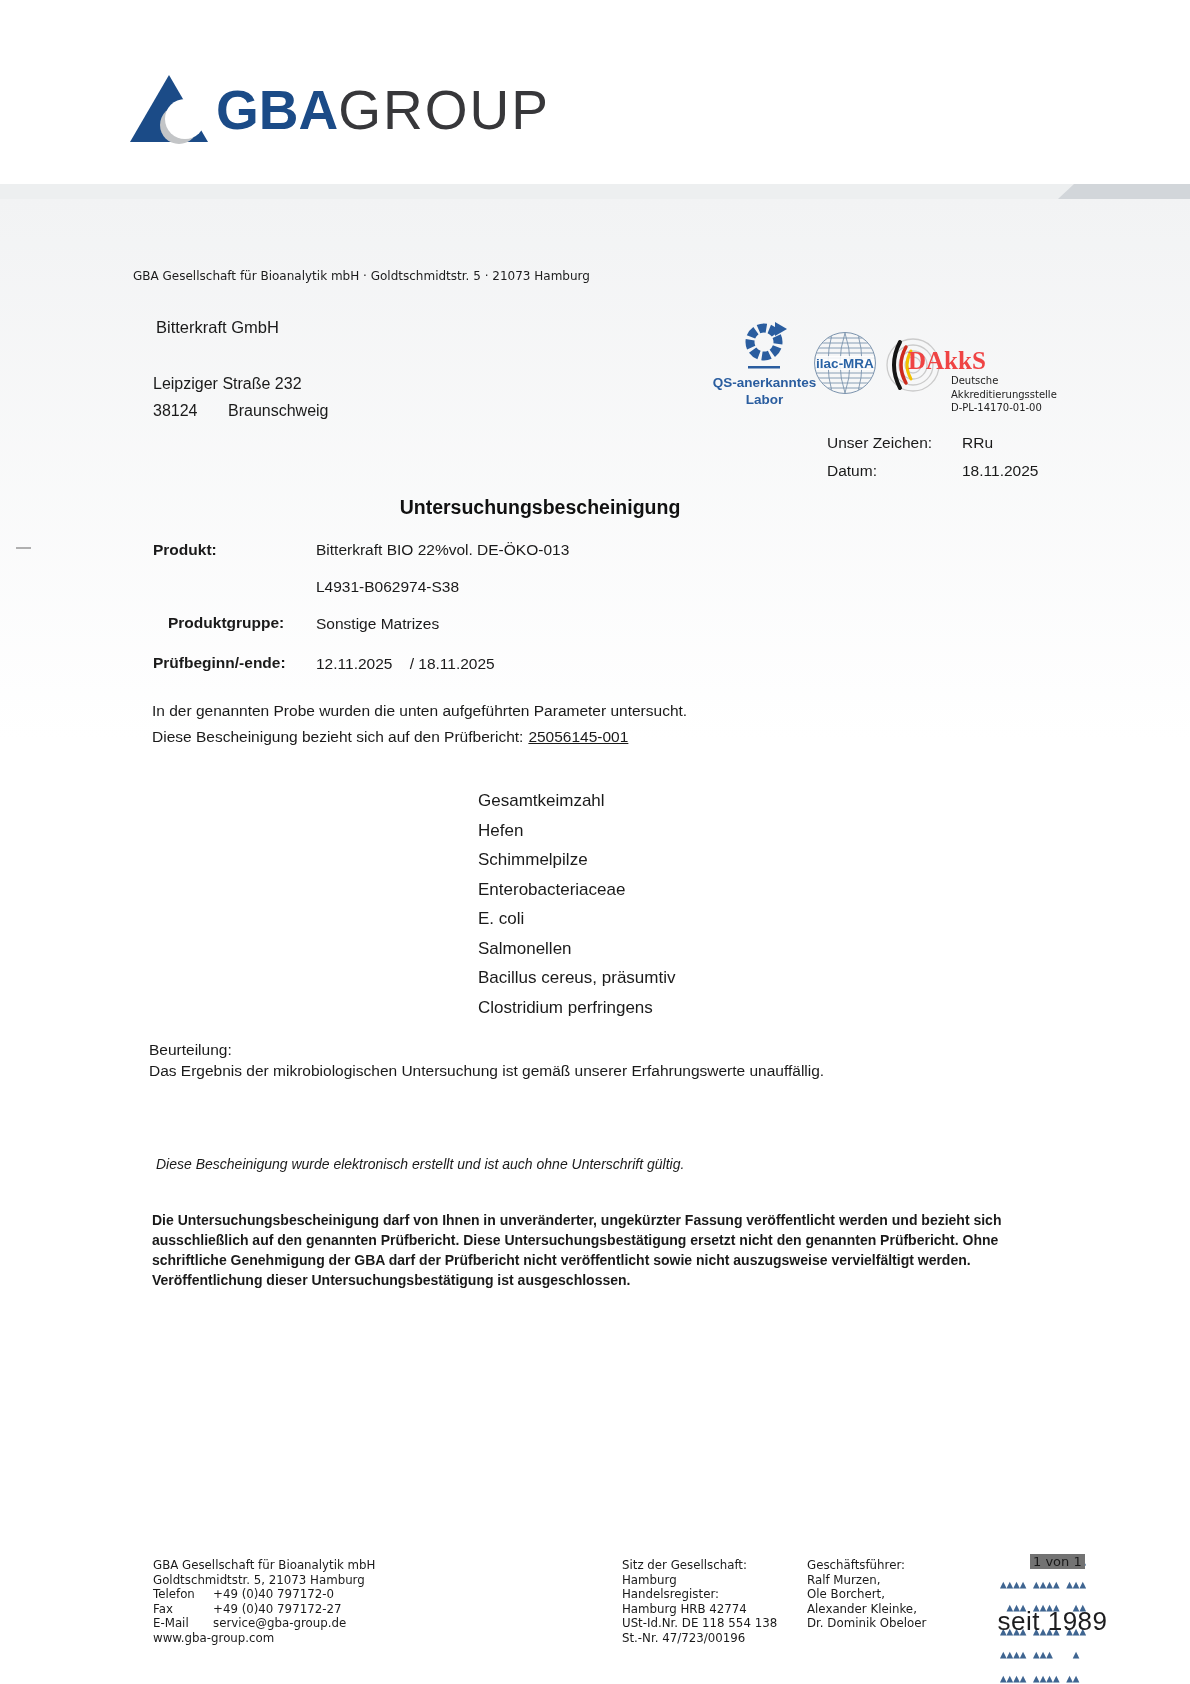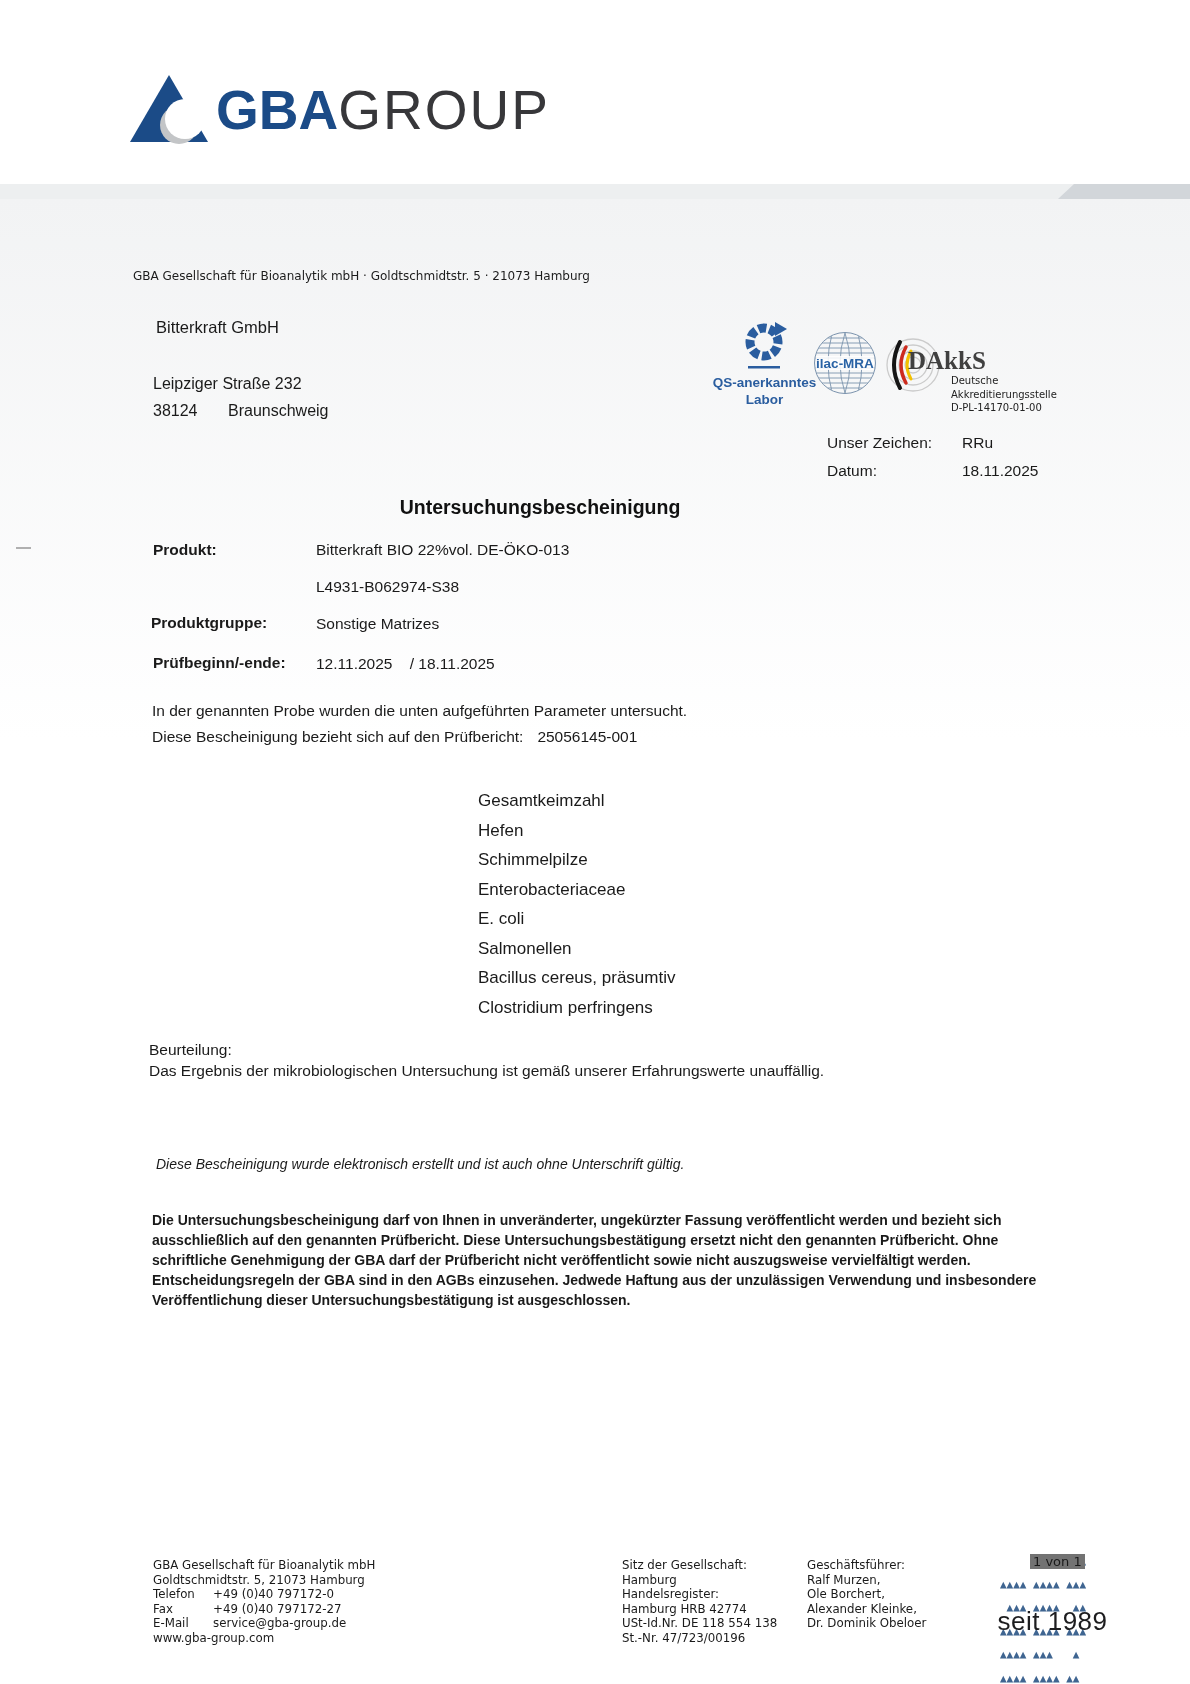--- a/index.html
+++ b/index.html
@@ -14,21 +14,21 @@
   .band{position:absolute;left:0;right:0;top:184px;height:15px;background:#edeff0;}
   .band-dark{position:absolute;left:1058px;top:184px;width:132px;height:15px;background:#d2d6da;
              clip-path:polygon(16px 0,100% 0,100% 100%,0 100%);}
   .fade{position:absolute;left:0;right:0;top:199px;height:540px;
         background:linear-gradient(#f2f3f4,rgba(255,255,255,0));}
   .sender{font-family:"DejaVu Sans",sans-serif;font-size:12px;color:#1c1c1c;}
   .addr{font-size:16px;}
   .addr-name{font-size:16.5px;}
   
   .qs-label{font-size:13.5px;line-height:17px;font-weight:600;color:#2a5d9f;text-align:center;}
-  .dakks-name{font-family:"Liberation Serif",serif;font-weight:700;font-size:25px;color:#404040;}
+  .dakks-name{font-family:"Liberation Serif",serif;font-weight:700;font-size:25px;color:#ef4444;}
   .dakks-sub{font-family:"DejaVu Sans",sans-serif;font-size:10px;line-height:13.5px;color:#222;}
   
   .meta{font-size:15.5px;}
   .title{font-size:19.5px;font-weight:700;text-align:center;color:#111;}
   
   .lbl{font-size:15.5px;font-weight:700;}
   .val{font-size:15.5px;}
   .param{font-size:17px;line-height:29.5px;}
   .body-txt{font-size:15.5px;}
   .note-italic{font-size:14px;font-style:italic;}
@@ -126,28 +126,28 @@
   <div class="abs meta" style="left:827px;top:434px;">Unser Zeichen:</div>
   <div class="abs meta" style="left:962px;top:434px;">RRu</div>
   <div class="abs meta" style="left:827px;top:462px;">Datum:</div>
   <div class="abs meta" style="left:962px;top:462px;">18.11.2025</div>
 
   <div class="abs title" style="left:165px;top:496px;width:750px;">Untersuchungsbescheinigung</div>
 
   <div class="abs lbl" style="left:153px;top:541px;">Produkt:</div>
   <div class="abs val" style="left:316px;top:541px;">Bitterkraft BIO 22%vol. DE-ÖKO-013</div>
   <div class="abs val" style="left:316px;top:578px;">L4931-B062974-S38</div>
-  <div class="abs lbl" style="left:151px;top:614px;">Produktgruppe:</div>
+  <div class="abs lbl" style="left:168px;top:614px;">Produktgruppe:</div>
   <div class="abs val" style="left:316px;top:615px;">Sonstige Matrizes</div>
   <div class="abs lbl" style="left:153px;top:654px;">Prüfbeginn/-ende:</div>
   <div class="abs val pre" style="left:316px;top:655px;">12.11.2025    / 18.11.2025</div>
 
   <div class="abs body-txt" style="left:152px;top:702px;">In der genannten Probe wurden die unten aufgeführten Parameter untersucht.</div>
   <div class="abs body-txt" style="left:152px;top:728px;">
-    <span>Diese Bescheinigung bezieht sich auf den Prüfbericht:</span><span style="margin-left:14px;">25056145-001</span>
+    <span>Diese Bescheinigung bezieht sich auf den Prüfbericht:</span><span style="margin-left:5px;text-decoration:underline;">25056145-001</span>
   </div>
 
   <div class="abs" style="left:478px;top:786px;">
     <div class="param">Gesamtkeimzahl</div>
     <div class="param">Hefen</div>
     <div class="param">Schimmelpilze</div>
     <div class="param">Enterobacteriaceae</div>
     <div class="param">E. coli</div>
     <div class="param">Salmonellen</div>
     <div class="param">Bacillus cereus, präsumtiv</div>
@@ -156,21 +156,20 @@
 
   <div class="abs body-txt" style="left:149px;top:1041px;">Beurteilung:</div>
   <div class="abs body-txt" style="left:149px;top:1062px;">Das Ergebnis der mikrobiologischen Untersuchung ist gemäß unserer Erfahrungswerte unauffällig.</div>
 
   <div class="abs note-italic" style="left:156px;top:1156px;">Diese Bescheinigung wurde elektronisch erstellt und ist auch ohne Unterschrift gültig.</div>
 
   <div class="abs disc" style="left:152px;top:1210px;font-weight:bold;">
     <div>Die Untersuchungsbescheinigung darf von Ihnen in unveränderter, ungekürzter Fassung veröffentlicht werden und bezieht sich</div>
     <div>ausschließlich auf den genannten Prüfbericht. Diese Untersuchungsbestätigung ersetzt nicht den genannten Prüfbericht. Ohne</div>
     <div>schriftliche Genehmigung der GBA darf der Prüfbericht nicht veröffentlicht sowie nicht auszugsweise vervielfältigt werden.</div>
-    <div>Entscheidungsregeln der GBA sind in den AGBs einzusehen. Jedwede Haftung aus der unzulässigen Verwendung und insbesondere</div>
     <div>Veröffentlichung dieser Untersuchungsbestätigung ist ausgeschlossen.</div>
   </div>
 
   <div class="abs foot" style="left:153px;top:1558px;">
     <div>GBA Gesellschaft für Bioanalytik mbH</div>
     <div>Goldtschmidtstr. 5, 21073 Hamburg</div>
     <div><span class="flabel">Telefon</span><span>+49 (0)40 797172-0</span></div>
     <div><span class="flabel">Fax</span><span>+49 (0)40 797172-27</span></div>
     <div><span class="flabel">E-Mail</span><span>service@gba-group.de</span></div>
     <div>www.gba-group.com</div>

